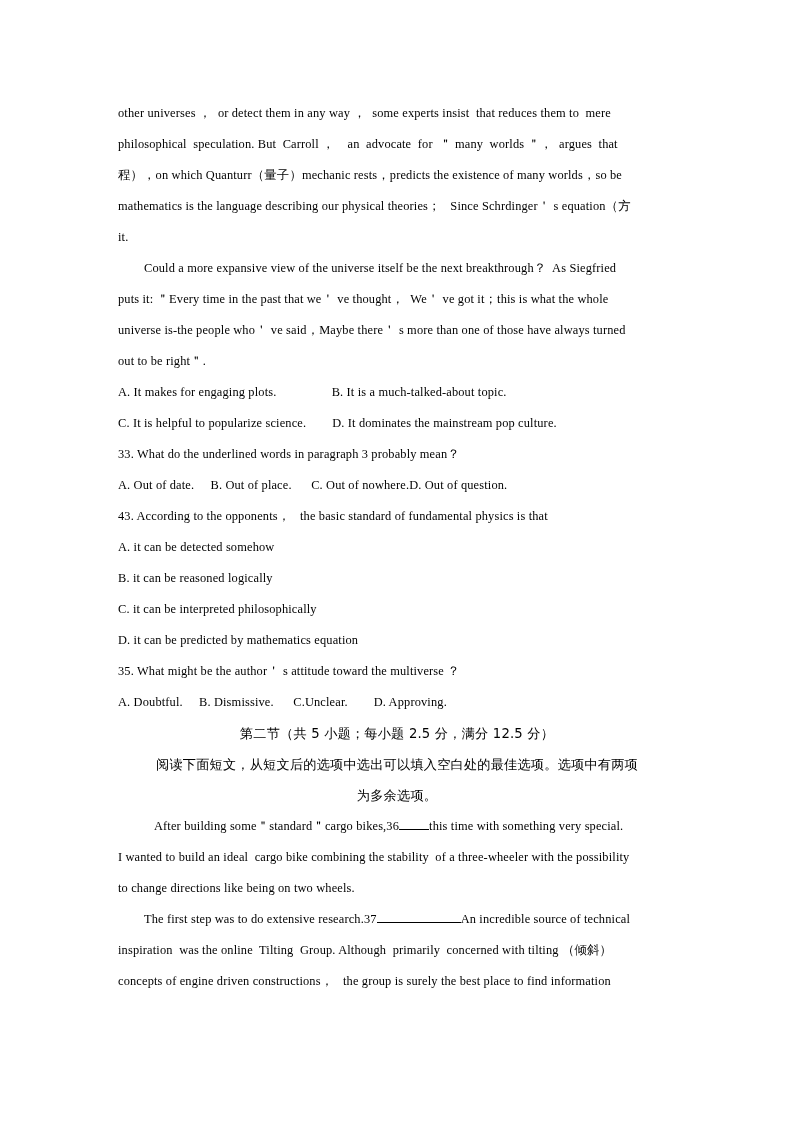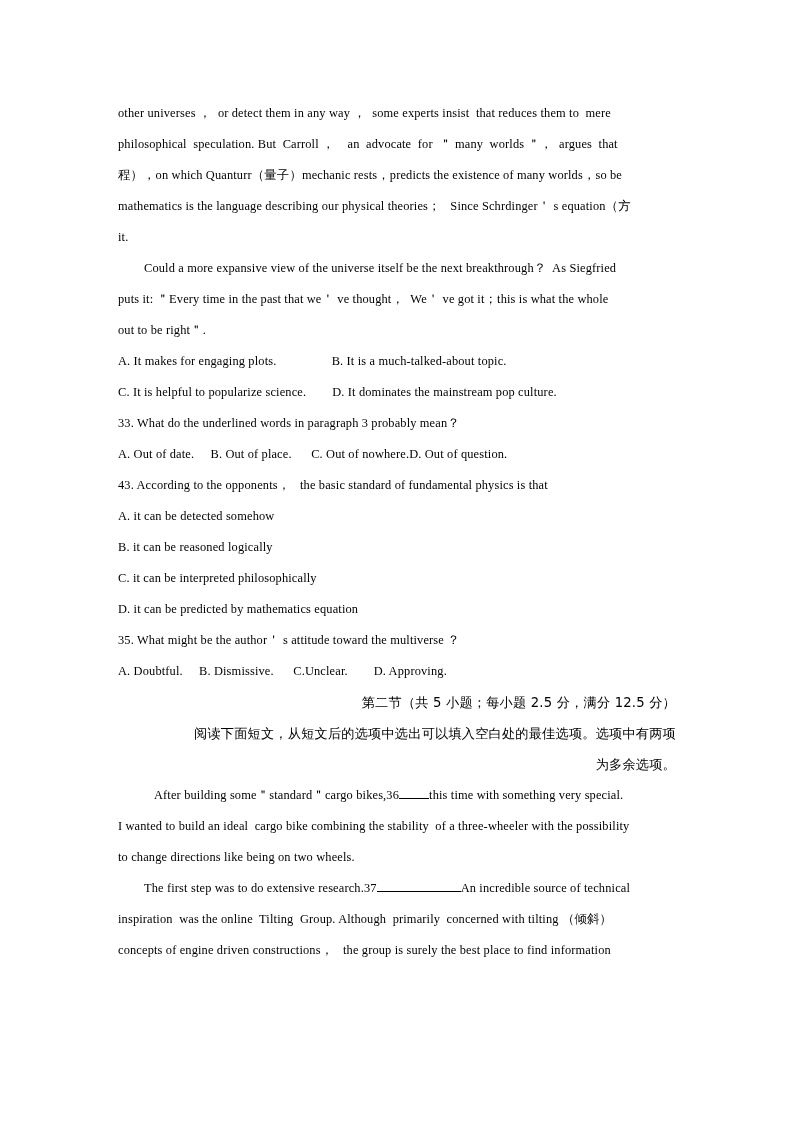--- a/index.html
+++ b/index.html
@@ -40,21 +40,21 @@
     text-align: left;
     margin: 0;
     white-space: pre;
     letter-spacing: 0.15px;
   }
 
   
   .cn {
     font-size: 13.2px;
     line-height: 31px;
-    text-align: right;
+    text-align: center;
     margin: 0;
     font-family: "DejaVu Sans", "Liberation Sans", sans-serif;
     letter-spacing: 0.2px;
   }
 
   
   .blank {
     text-underline-offset: 2px;
   }
   .blank-rule {
@@ -75,20 +75,21 @@
       <p class="line">other universes ，  or detect them in any way ，  some experts insist  that reduces them to  mere</p>
       <p class="line">philosophical  speculation. But  Carroll ，    an  advocate  for  ＂ many  worlds ＂，  argues  that</p>
       <p class="line">程），on which Quanturr（量子）mechanic rests，predicts the existence of many worlds，so be</p>
       <p class="line">mathematics is the language describing our physical theories；   Since Schrdinger＇ s equation（方</p>
       <p class="line">it.</p>
     </div>
 
     <div>
       <p class="line" style="text-indent:26px">Could a more expansive view of the universe itself be the next breakthrough？  As Siegfried</p>
       <p class="line">puts it: ＂Every time in the past that we＇ ve thought，  We＇ ve got it；this is what the whole</p>
+      <p class="line">universe is-the people who＇ ve said，Maybe there＇ s more than one of those have always turned</p>
       <p class="line">out to be right＂.</p>
     </div>
 
     <div>
       <p class="line">A. It makes for engaging plots.                 B. It is a much-talked-about topic.</p>
       <p class="line">C. It is helpful to popularize science.        D. It dominates the mainstream pop culture.</p>
     </div>
 
     <div>
       <p class="line">33. What do the underlined words in paragraph 3 probably mean？</p>

